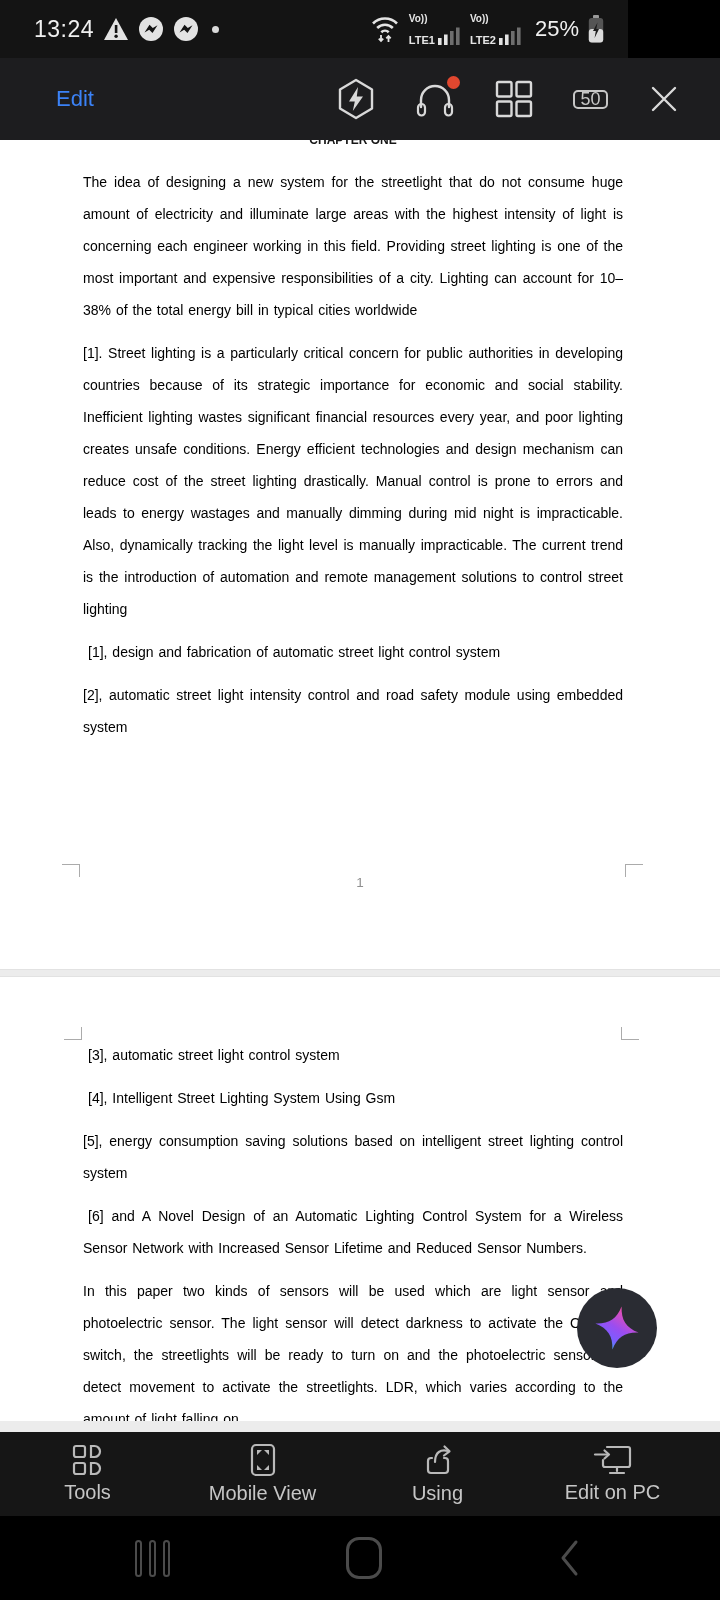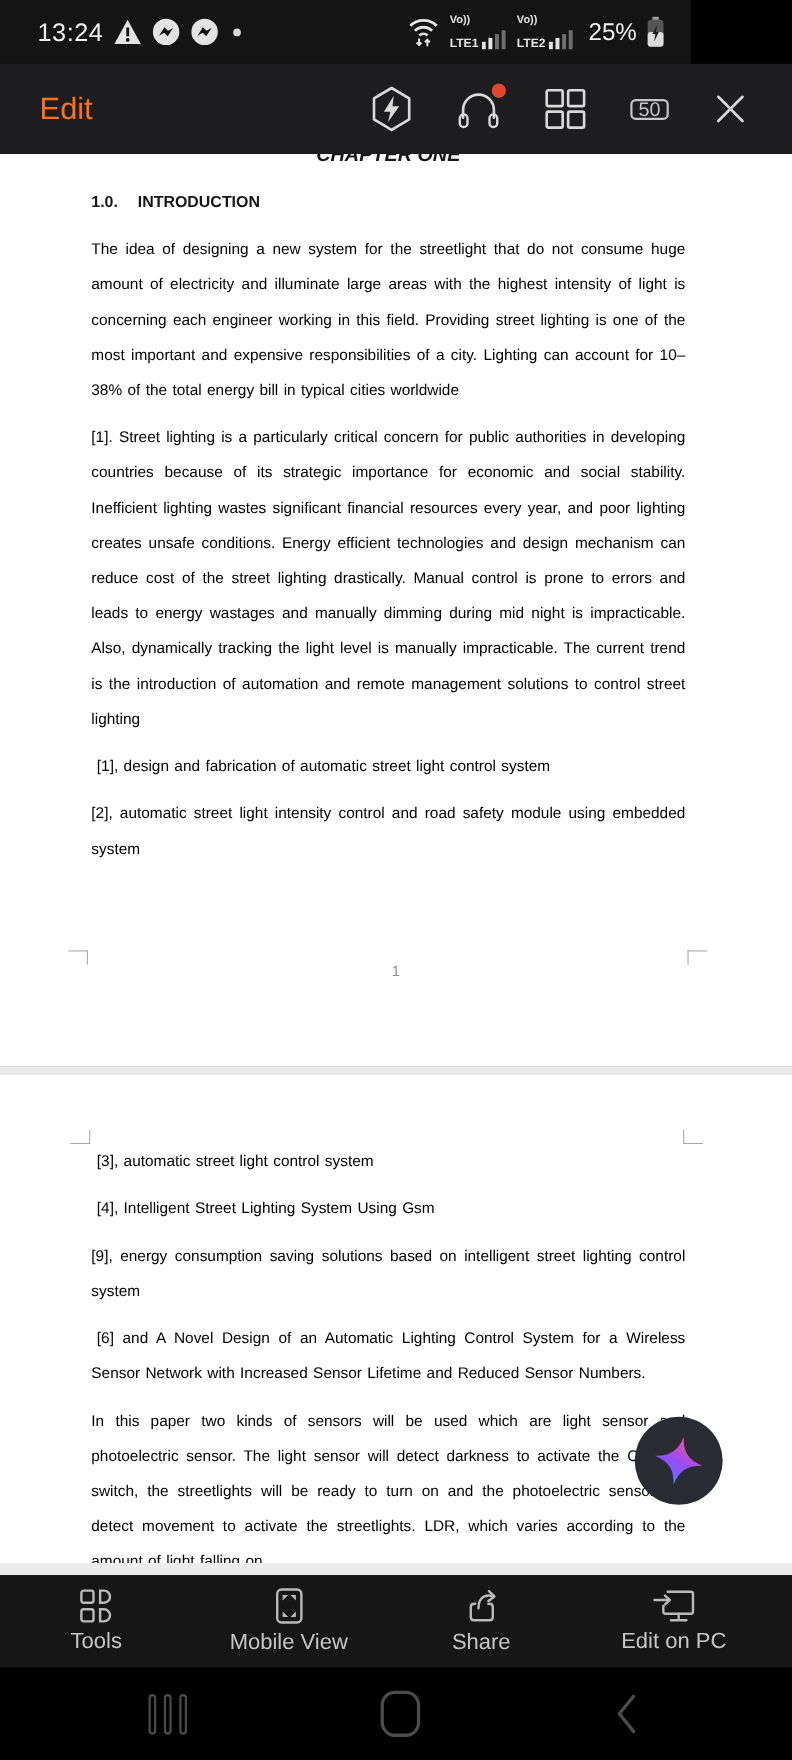--- a/index.html
+++ b/index.html
@@ -16,34 +16,34 @@
   .sb-right { display:flex; align-items:center; gap:9px; }
   .sim { display:flex; align-items:flex-end; gap:3px; }
   .sim-text { display:flex; flex-direction:column; align-items:flex-start; line-height:10px;gap:11px; }
   .sim-volte { color:#e6e6e6; font-size:10px; font-weight:700; }
   .sim-net { color:#e6e6e6; font-size:11px; font-weight:700; }
   .sb-batt { color:#f0f0f0; font-size:22px; margin-left:4px; }
 
   
   .edit-bar { position:absolute; left:0; top:58px; width:720px; height:82px; background:#1d1d1f;
     display:flex; align-items:center; }
-  .edit-title { color:#f97316; font-size:28px; margin-left:36px; }
+  .edit-title { color:#3b82f6; font-size:22px; margin-left:56px; }
   .edit-actions { margin-left:auto; display:flex; align-items:center; gap:40px; padding-right:40px; }
   .icon-btn { position:relative; display:flex; align-items:center; justify-content:center; background:none; border:none; padding:0; cursor:pointer; }
   .red-dot { position:absolute; top:-4px; right:-5px; width:13px; height:13px; border-radius:50%; background:#E1472F; }
   .badge-50 { width:35px; height:19px; border:2px solid #c6c6c6; border-radius:5px; color:#c6c6c6;
     font-size:18px; display:flex; align-items:center; justify-content:center; background:none; cursor:pointer; }
 
   
   .doc-area { position:absolute; left:0; top:140px; width:720px; height:1292px; background:#ececec; }
   .page { position:relative; width:720px; background:#fff; overflow:hidden; }
   .page1 { height:829px; padding:0 97px 0 83px; }
   .page-sep { width:720px; height:8px; background:#ececec; border-top:1px solid #e2e2e2; border-bottom:1px solid #e2e2e2; }
   .page2 { height:444px; padding:62px 97px 0 83px; }
-  .chapter { margin-top:-16px; text-align:center; font-weight:700; font-size:18px; line-height:32px; color:#161616;font-style:italic; }
+  .chapter { margin-top:-16px; text-align:center; font-weight:700; font-size:12px; line-height:32px; color:#161616; }
   .sec-heading { margin-top:12px; font-weight:700; font-size:14.5px; line-height:32px; color:#161616; }
   .sec-heading .num { margin-right:18px; }
   .para { margin-top:11px; text-align:justify; font-size:14px; line-height:32px; color:#000000; word-spacing:1px; }
   .para.first { margin-top:10px; }
   .para.ind { text-indent:5px; }
   .corner { position:absolute; width:18px; height:13px; }
   .c-tl { border-top:1.5px solid #ababab; border-right:1.5px solid #ababab; }
   .c-tr { border-top:1.5px solid #ababab; border-left:1.5px solid #ababab; }
   .c-bl { border-bottom:1.5px solid #ababab; border-right:1.5px solid #ababab; }
   .c-br { border-bottom:1.5px solid #ababab; border-left:1.5px solid #ababab; }
@@ -163,38 +163,35 @@
         <svg width="32" height="32" viewBox="0 0 32 32">
           <path d="M5 5 L27 27 M27 5 L5 27" stroke="#d9d9d9" stroke-width="2.4" stroke-linecap="round"></path>
         </svg>
       </button>
     </div>
   </div>
 
   <div class="doc-area">
     <div class="page page1">
       <div class="chapter">CHAPTER ONE</div>
-      <div class="sec-heading">
-        <span class="num">1.0.</span><span>INTRODUCTION</span>
-      </div>
       <p class="para first">The idea of designing a new system for the streetlight that do not consume huge amount of electricity and illuminate large areas with the highest intensity of light is concerning each engineer working in this field. Providing street lighting is one of the most important and expensive responsibilities of a city. Lighting can account for 10–38% of the total energy bill in typical cities worldwide</p>
       <p class="para">[1]. Street lighting is a particularly critical concern for public authorities in developing countries because of its strategic importance for economic and social stability. Inefficient lighting wastes significant financial resources every year, and poor lighting creates unsafe conditions. Energy efficient technologies and design mechanism can reduce cost of the street lighting drastically. Manual control is prone to errors and leads to energy wastages and manually dimming during mid night is impracticable. Also, dynamically tracking the light level is manually impracticable. The current trend is the introduction of automation and remote management solutions to control street lighting</p>
       <p class="para ind">[1], design and fabrication of automatic street light control system</p>
       <p class="para">[2], automatic street light intensity control and road safety module using embedded system</p>
       <div class="corner c-tl" style="left:62px; top:724px;"></div>
       <div class="corner c-tr" style="right:77px; top:724px;"></div>
       <div class="page-num">1</div>
     </div>
     <div class="page-sep"></div>
     <div class="page page2">
       <div class="corner c-bl" style="left:64px; top:50px;"></div>
       <div class="corner c-br" style="right:81px; top:50px;"></div>
       <p class="para ind" style="margin-top:0;">[3], automatic street light control system</p>
       <p class="para ind">[4], Intelligent Street Lighting System Using Gsm</p>
-      <p class="para">[9], energy consumption saving solutions based on intelligent street lighting control system</p>
+      <p class="para">[5], energy consumption saving solutions based on intelligent street lighting control system</p>
       <p class="para ind">[6] and A Novel Design of an Automatic Lighting Control System for a Wireless Sensor Network with Increased Sensor Lifetime and Reduced Sensor Numbers.</p>
       <p class="para">In this paper two kinds of sensors will be used which are light sensor and photoelectric sensor. The light sensor will detect darkness to activate the ON/OFF switch, the streetlights will be ready to turn on and the photoelectric sensor will detect movement to activate the streetlights. LDR, which varies according to the amount of light falling on</p>
     </div>
   </div>
 
   <button class="fab">
     <svg width="48" height="48" viewBox="0 0 100 100">
       <defs>
         <linearGradient id="sparkg" x1="70%" y1="0%" x2="30%" y2="100%">
           <stop offset="0%" stop-color="#FF4FA0"></stop>
@@ -226,21 +223,21 @@
         <path d="M21 27 l-5 0 l5 -5 z" fill="#b9b9b9"></path>
       </svg>
       <span class="bb-label">Mobile View</span>
     </button>
     <button class="bb-item">
       <svg width="34" height="34" viewBox="0 0 34 34">
         <path d="M11 15 H10 Q7 15 7 18 V27 Q7 30 10 30 H24 Q27 30 27 27 V18 Q27 15 24 15 H23" stroke="#b9b9b9" stroke-width="2.2" fill="none" stroke-linecap="round"></path>
         <path d="M14 19 C14 9 20 6 27 8" stroke="#b9b9b9" stroke-width="2.2" fill="none" stroke-linecap="round"></path>
         <path d="M23.5 3.5 L28.5 8.3 L23 12.5" stroke="#b9b9b9" stroke-width="2.2" fill="none" stroke-linecap="round" stroke-linejoin="round"></path>
       </svg>
-      <span class="bb-label">Share</span>
+      <span class="bb-label">Using</span>
     </button>
     <button class="bb-item">
       <svg width="40" height="32" viewBox="0 0 40 32">
         <path d="M14 3 H35 Q37 3 37 5 V21 Q37 23 35 23 H12 Q10 23 10 21 V16" stroke="#b9b9b9" stroke-width="2.2" fill="none" stroke-linecap="round"></path>
         <path d="M2 10.5 H15" stroke="#b9b9b9" stroke-width="2.2" stroke-linecap="round"></path>
         <path d="M11.5 6.5 L16 10.5 L11.5 14.5" stroke="#b9b9b9" stroke-width="2.2" fill="none" stroke-linecap="round" stroke-linejoin="round"></path>
         <path d="M24 23 v4 M17 29 h14" stroke="#b9b9b9" stroke-width="2.2" stroke-linecap="round"></path>
       </svg>
       <span class="bb-label">Edit on PC</span>
     </button>

